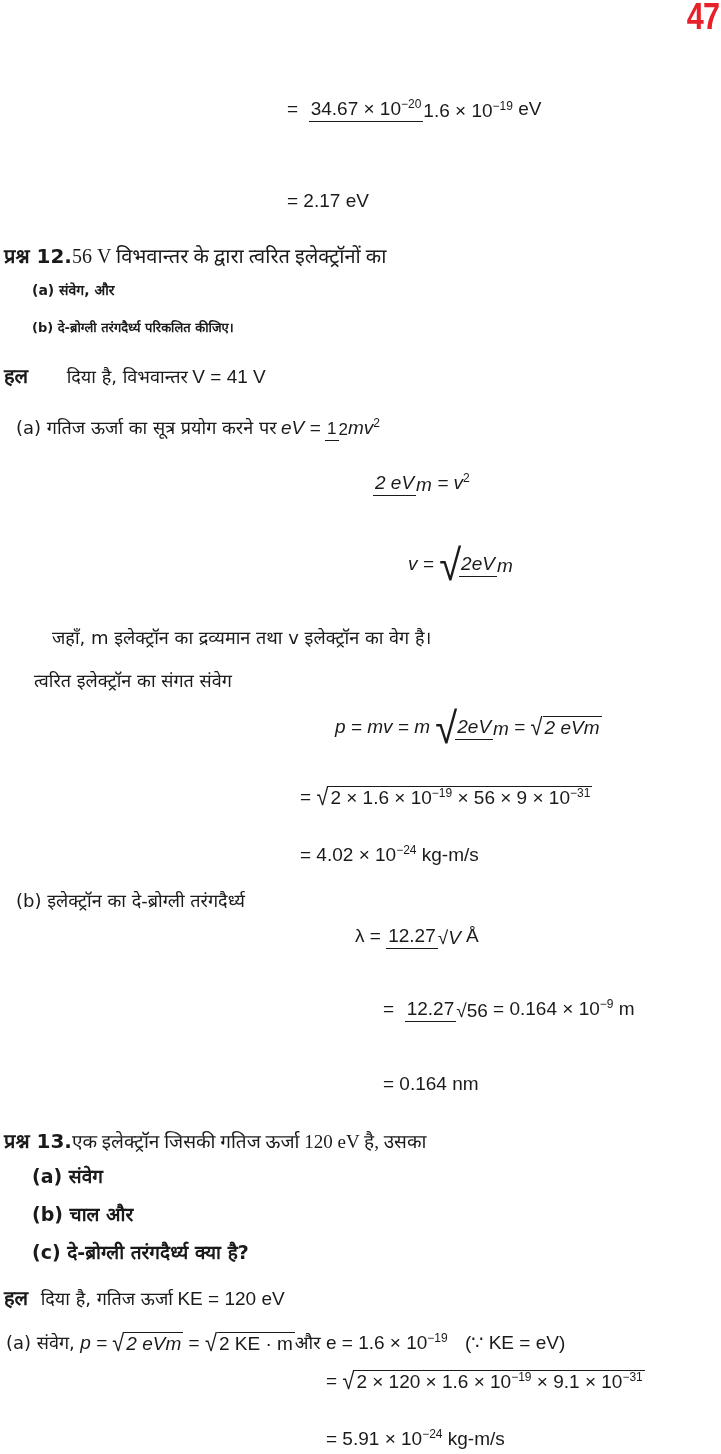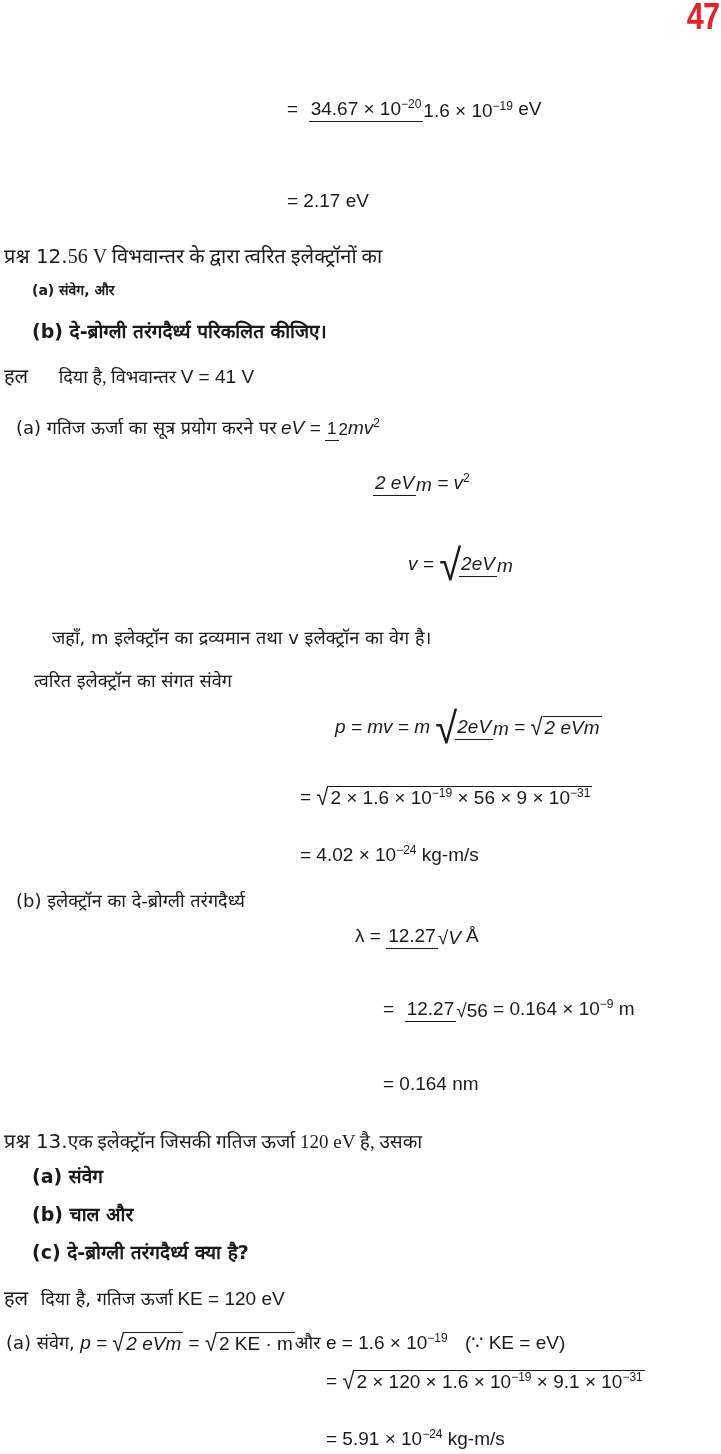--- a/index.html
+++ b/index.html
@@ -4,21 +4,21 @@
 <style>
   html, body { margin:0; padding:0; background:#ffffff; }
   body { width:721px; height:1454px; position:relative; overflow:hidden;
          font-family:"Liberation Sans", sans-serif; color:#1a1a1a; }
   .abs { position:absolute; white-space:nowrap; }
   .pnum { color:#e8202a; font-family:"Liberation Sans", sans-serif; font-weight:bold;
           font-size:36px; letter-spacing:-1px; transform:scaleX(0.85); transform-origin:right top; }
   .m { font-family:"Liberation Sans", sans-serif; font-size:19px; }
   .hi { font-family:"DejaVu Sans", sans-serif; font-size:18px; }
   .hib { font-family:"DejaVu Sans", sans-serif; font-size:20px; font-weight:bold; }
-  .lbl { font-family:"DejaVu Sans", sans-serif; font-size:20px; font-weight:normal; }
+  .lbl { font-family:"DejaVu Sans", sans-serif; font-size:20px; font-weight:bold; }
   .serif { font-family:"Liberation Serif", serif;text-align:right; }
   sup { font-size:12px; vertical-align:super; line-height:0; }
   i { font-style:italic; }
   .frac { display:inline-flex; flex-direction:row; align-items:center; vertical-align:middle; }
   .frac .num { border-bottom:1.6px solid #1a1a1a; padding:0 2px 1px; line-height:1.15; }
   .frac .den { padding-top:1px; line-height:1.15; }
   .sqrt { display:inline-flex; align-items:stretch; vertical-align:middle; }
   .sqrt .rad { font-size:1.15em; line-height:1; transform:scaleY(1.1); }
   .sqrt .under { border-top:1.4px solid #1a1a1a; padding:0 2px; line-height:1.2; }
 </style>
@@ -34,25 +34,25 @@
     <span class="den"><span>1.6 × 10</span><sup>−19</sup></span>
   </span>
   <span>eV</span>
 </div>
 <div class="abs m" style="left:287px; top:190px;">= 2.17 eV</div>
 
 <div class="abs" style="left:4px; top:242px;">
   <span class="lbl">प्रश्न 12.</span><span class="hib serif" style="font-weight:normal;font-size:20px;">56 V विभवान्तर के द्वारा त्वरित इलेक्ट्रॉनों का</span>
 </div>
 <div class="abs hib" style="left:32px; top:280px; font-size:14px;">(a) संवेग, और</div>
-<div class="abs hib" style="left:32px; top:318px; font-size:19px;">(b) दे-ब्रोग्ली तरंगदैर्ध्य परिकलित कीजिए।</div>
+<div class="abs hib" style="left:32px; top:318px; font-size:13px;">(b) दे-ब्रोग्ली तरंगदैर्ध्य परिकलित कीजिए।</div>
 
 <div class="abs" style="left:4px; top:362px;">
   <span class="lbl">हल</span>
-  <span class="hi" style="margin-left:26px;font-family:Liberation Serif, serif;">दिया है, विभवान्तर</span>
+  <span class="hi" style="margin-left:34px;">दिया है, विभवान्तर</span>
   <span class="m">V = 41 V</span>
 </div>
 
 <div class="abs" style="left:16px; top:415px;">
   <span class="hi">(a) गतिज ऊर्जा का सूत्र प्रयोग करने पर</span>
   <span class="m"><i>eV =</i></span>
   <span class="frac m" style="font-size:17px;">
       <span class="num">1</span>
       <span class="den">2</span>
     </span><span class="m"><i>mv</i><sup>2</sup></span>

